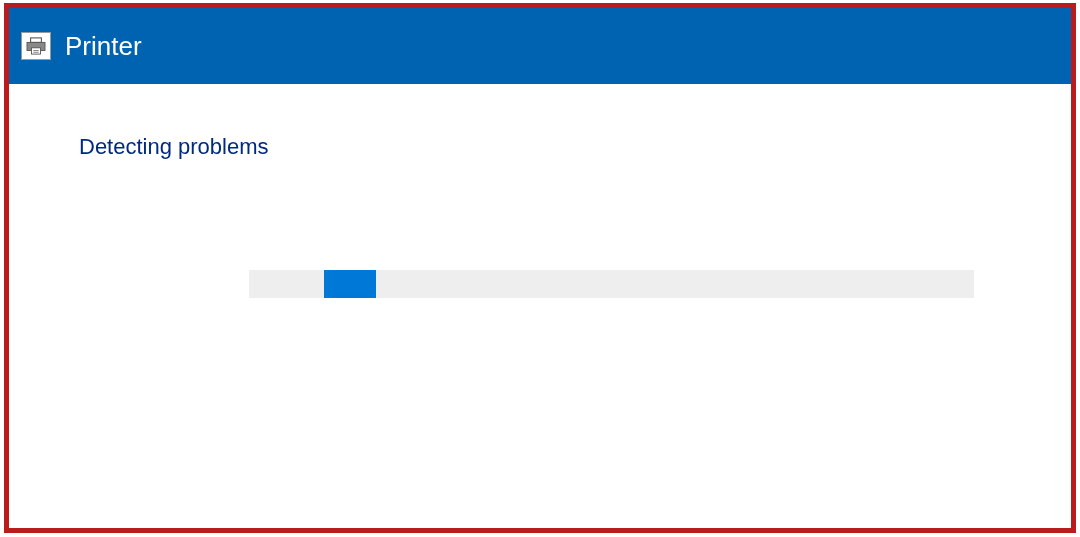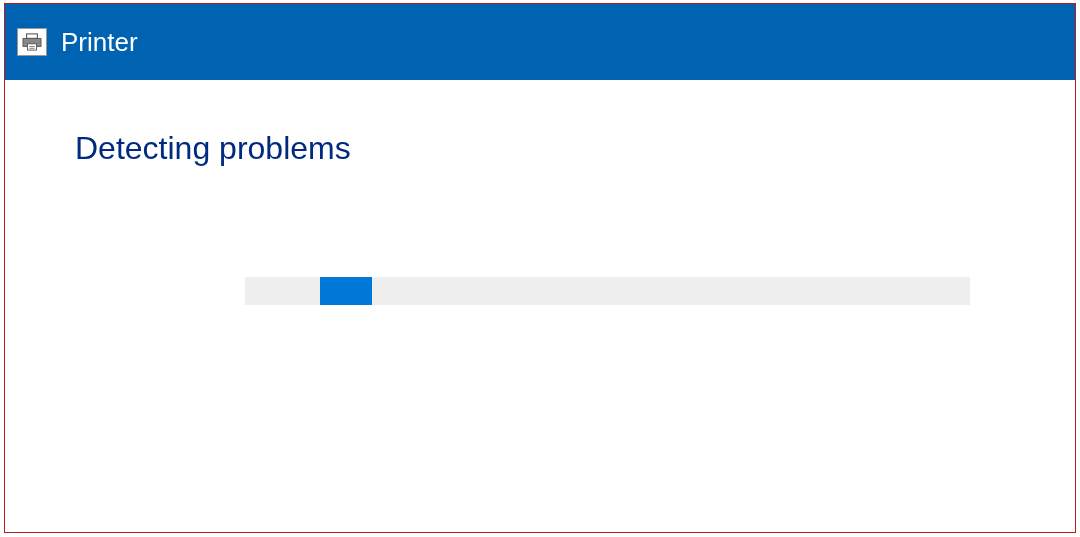--- a/index.html
+++ b/index.html
@@ -11,21 +11,21 @@
       font-family: "Segoe UI", Tahoma, Geneva, Verdana, sans-serif;
       background: #ffffff;
       width: 1080px;
       height: 537px;
       overflow: hidden;
     }
     .window {
       width: 1072px;
       height: 530px;
       margin: 3px 4px;
-      border: 1px solid #b91c1c;
+      border: 5px solid #b91c1c;
       background: #ffffff;
       display: flex;
       flex-direction: column;
     }
     .titlebar {
       background: #0063b1;
       height: 76px;
       display: flex;
       align-items: center;
       padding-left: 12px;
@@ -49,21 +49,21 @@
       font-size: 26px;
       font-weight: 400;
     }
     .content {
       flex: 1;
       padding: 50px 70px 0 70px;
       background: #ffffff;
     }
     .heading {
       color: #002a80;
-      font-size: 32px;
+      font-size: 22px;
       font-weight: 400;
       margin-bottom: 110px;
     }
     .progress-bar {
       width: 725px;
       height: 28px;
       background: #eeeeee;
       margin-left: 170px;
       position: relative;
     }

